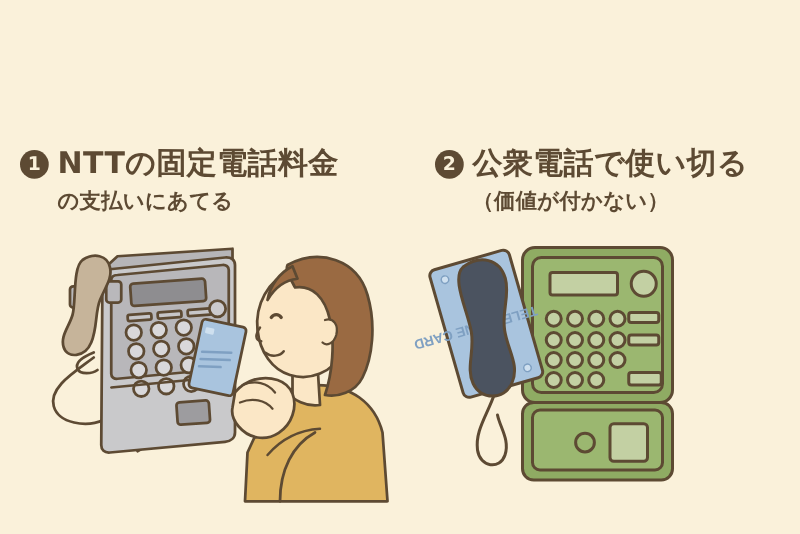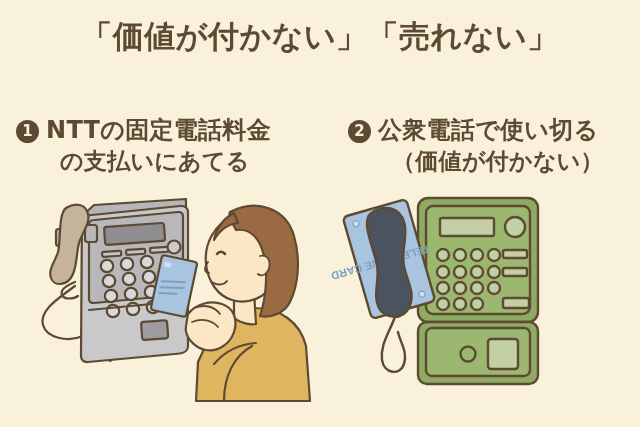--- a/index.html
+++ b/index.html
@@ -67,44 +67,43 @@
   }
   .item-text {
     display: inline;
     font-size: 24px;
     font-weight: bold;
     line-height: 29px;
     letter-spacing: 0.3px;
   }
   .item-line2 {
     display: block;
-    font-size: 23px;
+    font-size: 17px;
     font-weight: bold;
     line-height: 29px;
     letter-spacing: 0.3px;
-    margin-left: 44px;
+    margin-left: 30px;
     margin-top: 2px;
   }
 
   
   .illus {
     position: absolute;
   }
   #illus-left  { left: 28px;  top: 186px; width: 300px; height: 215px; }
   #illus-right { left: 340px; top: 186px; width: 280px; height: 215px; }
 
   svg { display: block; overflow: visible; }
 </style>
 </head>
 <body>
 
 <div id="poster">
 
   <div class="title-block">
-    <span class="title-line">「価値が付かない」「売れない」</span>
   </div>
 
   <div class="item item-1">
     <span class="badge">1</span><span class="item-text">NTTの固定電話料金</span>
     <span class="item-line2">の支払いにあてる</span>
   </div>
 
   <div class="item item-2">
     <span class="badge">2</span><span class="item-text">公衆電話で使い切る</span>
     <span class="item-line2">（価値が付かない）</span>

